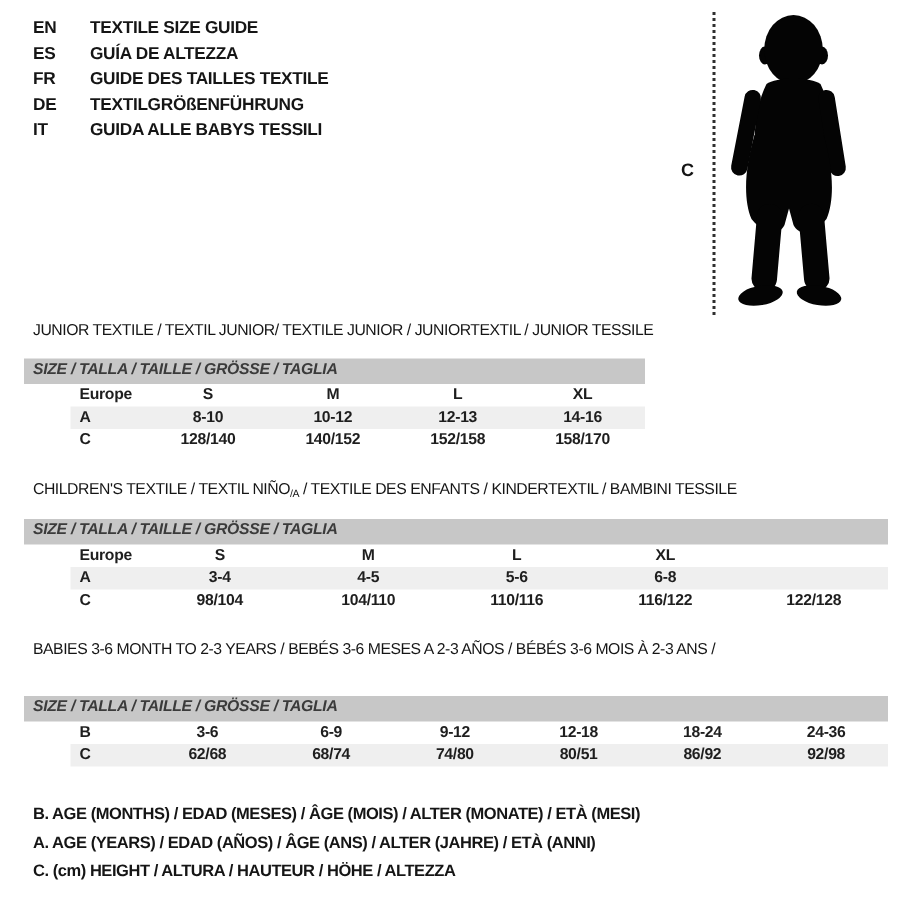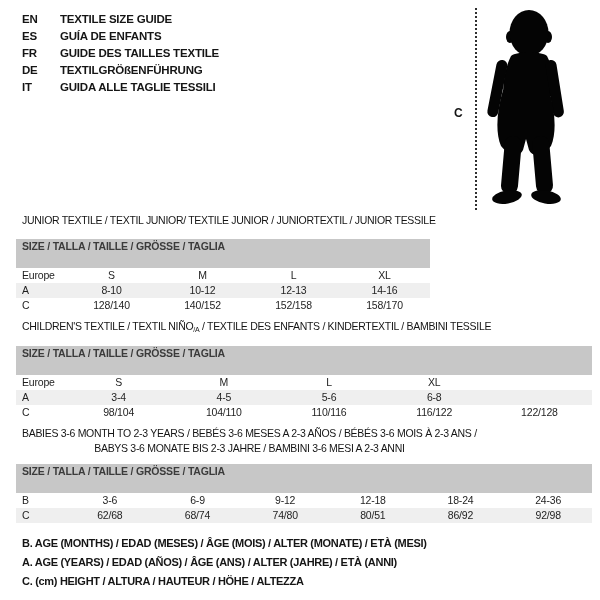--- a/index.html
+++ b/index.html
@@ -21,22 +21,22 @@
   .figure-area { position:absolute; left:452px; top:8px; width:132px; height:206px; }
   .height-line { position:absolute; left:23px; top:0; height:202px; width:0; border-left:2px dotted #2f2f2f; }
   .height-label { position:absolute; left:2px; top:98px; font-size:12px; font-weight:700; }
   .baby-svg { position:absolute; left:33px; top:2px; }
 
   
   .tbl-title { position:absolute; left:22px; font-size:10.5px; font-weight:400; letter-spacing:-0.3px; white-space:nowrap; color:#151515; }
   .tbl-title .line { height:15px; line-height:15px; }
   .subscript { font-size:7px; vertical-align:-2px; }
   .size-table { position:absolute; left:16px; }
-  .tbl-bar { height:29px; line-height:15px; background:#c7c7c7; font-size:10.5px; font-weight:700; color:#3b3b3b; padding-left:6px; letter-spacing:-0.2px; white-space:nowrap; overflow:hidden; }
-  .tbl-row { display:grid; height:15px; line-height:15px; font-size:10.5px; font-weight:400; letter-spacing:-0.2px; color:#1e1e1e; }
+  .tbl-bar { height:17px; line-height:15px; background:#c7c7c7; font-size:10.5px; font-weight:700; color:#3b3b3b; padding-left:6px; letter-spacing:-0.2px; white-space:nowrap; overflow:hidden;font-style:italic; }
+  .tbl-row { display:grid; height:15px; line-height:15px; font-size:10.5px; font-weight:700; letter-spacing:-0.2px; color:#1e1e1e;margin-left:31px; }
   .tbl-row > span { text-align:center; }
   .tbl-row > .lbl { text-align:left; padding-left:6px; }
   .tbl-row.alt { background:#efefef; }
   .cols5 { grid-template-columns:50px repeat(4,1fr); }
   .cols6 { grid-template-columns:50px repeat(5,1fr); }
   .cols7 { grid-template-columns:50px repeat(6,1fr); }
   .t1 { top:239px; width:414px; }
   .t2 { top:346px; width:576px; }
   .t3 { top:464px; width:576px; }
 
@@ -47,33 +47,33 @@
 </head>
 <body>
 
 <div class="lang-block">
   <div class="lang-row">
     <span class="lang-code">EN</span>
     <span>TEXTILE SIZE GUIDE</span>
   </div>
   <div class="lang-row">
     <span class="lang-code">ES</span>
-    <span>GUÍA DE ENFANTS</span>
+    <span>GUÍA DE ALTEZZA</span>
   </div>
   <div class="lang-row">
     <span class="lang-code">FR</span>
     <span>GUIDE DES TAILLES TEXTILE</span>
   </div>
   <div class="lang-row">
     <span class="lang-code">DE</span>
     <span>TEXTILGRÖßENFÜHRUNG</span>
   </div>
   <div class="lang-row">
     <span class="lang-code">IT</span>
-    <span>GUIDA ALLE TAGLIE TESSILI</span>
+    <span>GUIDA ALLE BABYS TESSILI</span>
   </div>
 </div>
 
 <div class="figure-area">
   <span class="height-label">C</span>
   <div class="height-line"></div>
   <svg class="baby-svg" width="84" height="198" viewBox="0 0 84 198">
     <g fill="#040404">
       <ellipse cx="25" cy="27" rx="4" ry="6"></ellipse>
       <ellipse cx="63" cy="27" rx="4" ry="6"></ellipse>
@@ -141,21 +141,20 @@
     <span>98/104</span>
     <span>104/110</span>
     <span>110/116</span>
     <span>116/122</span>
     <span>122/128</span>
   </div>
 </div>
 
 <div class="tbl-title" style="top:426px;text-align:center;">
   <div class="line">BABIES 3-6 MONTH TO 2-3 YEARS / BEBÉS 3-6 MESES A 2-3 AÑOS / BÉBÉS 3-6 MOIS À 2-3 ANS /</div>
-  <div class="line">BABYS 3-6 MONATE BIS 2-3 JAHRE / BAMBINI 3-6 MESI A 2-3 ANNI</div>
 </div>
 <div class="size-table t3">
   <div class="tbl-bar">SIZE / TALLA / TAILLE / GRÖSSE / TAGLIA</div>
   <div class="tbl-row cols7">
     <span class="lbl">B</span>
     <span>3-6</span>
     <span>6-9</span>
     <span>9-12</span>
     <span>12-18</span>
     <span>18-24</span>

